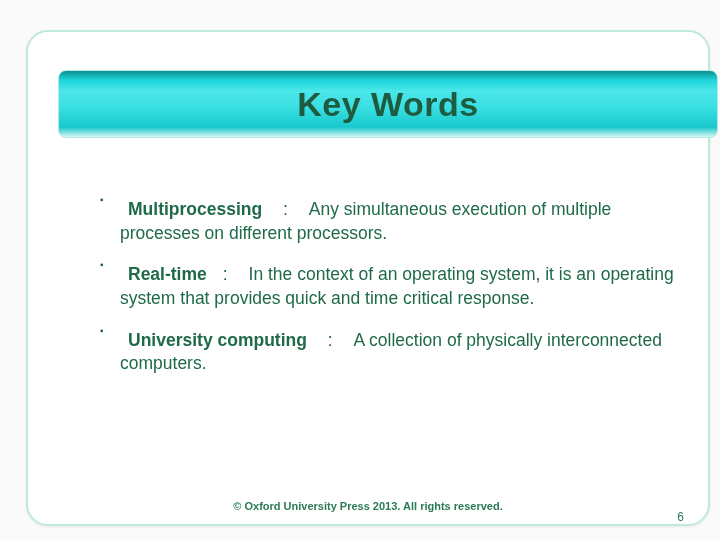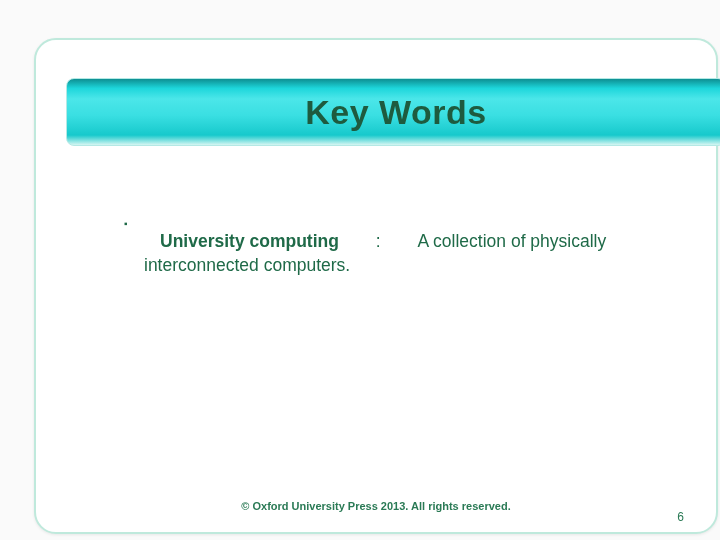--- a/index.html
+++ b/index.html
@@ -1,15 +1,15 @@
 <!DOCTYPE html>
 <html><head>
 <meta charset="utf-8">
 <style>
-  * { margin: 0; padding: 16px; box-sizing: border-box; }
+  * { margin: 0; padding: 8px; box-sizing: border-box; }
   body {
     width: 720px;
     height: 540px;
     background: #fafafa;
     font-family: Verdana, Geneva, sans-serif;
     position: relative;
     overflow: hidden;
   }
   .slide-card {
     position: absolute;
@@ -97,20 +97,26 @@
 <body>
 
 <div class="slide-card">
   <div class="title-bar">
     <div class="title-text">Key Words</div>
   </div>
 
   <div class="content">
     <ul>
       <li>
+        <span class="term">Multiprocessing </span><span>: </span><span>Any simultaneous execution of multiple processes on different processors.</span>
+      </li>
+      <li>
+        <span class="term">Real-time</span><span>: </span><span>In the context of an operating system, it is an operating system that provides quick and time critical response.</span>
+      </li>
+      <li>
         <span class="term">University computing </span><span>: </span><span>A collection of physically interconnected computers.</span>
       </li>
     </ul>
   </div>
 </div>
 
 <div class="footer">© Oxford University Press 2013. All rights reserved.</div>
 <div class="page-num">6</div>
 
 </body></html>

